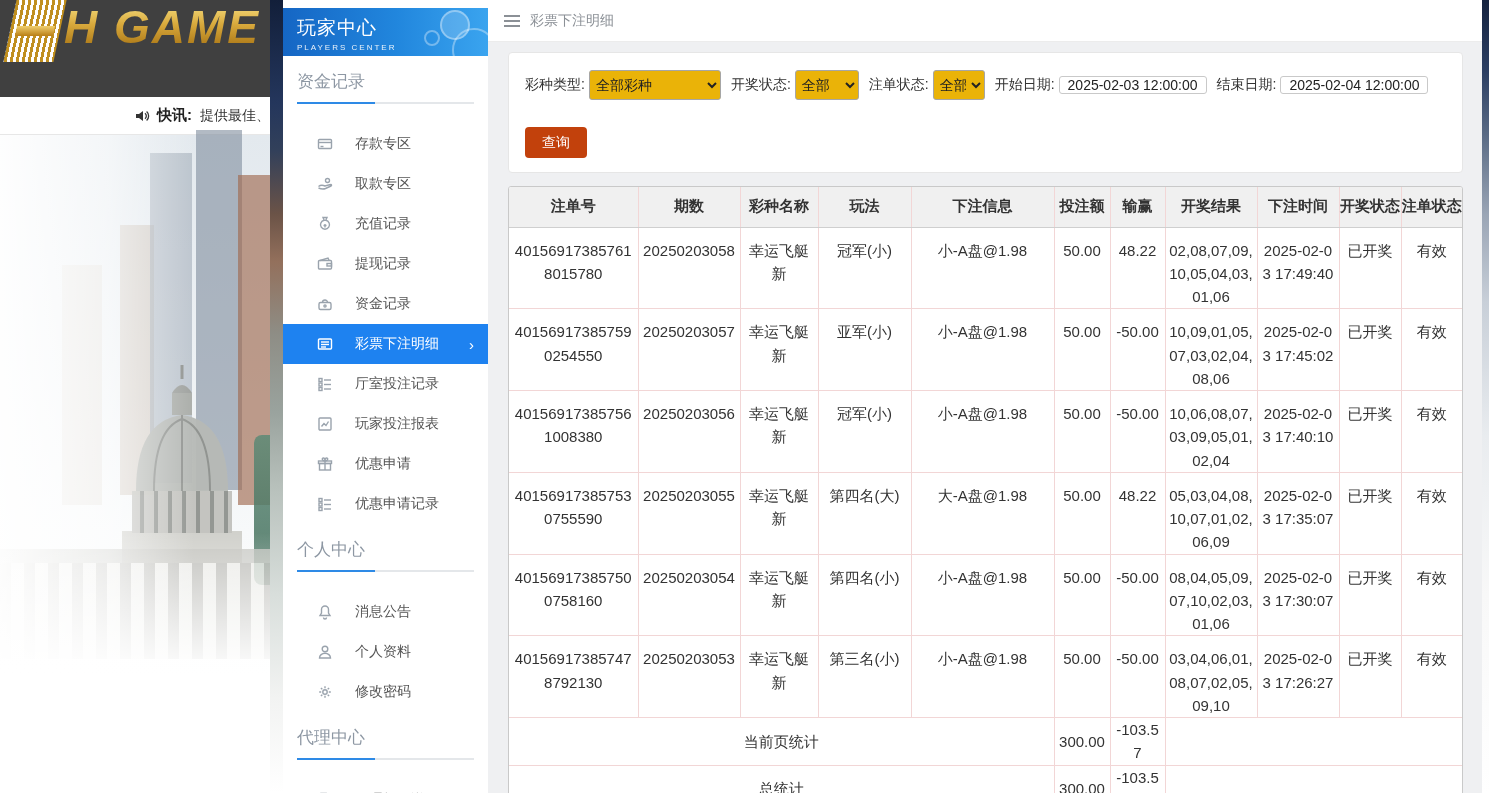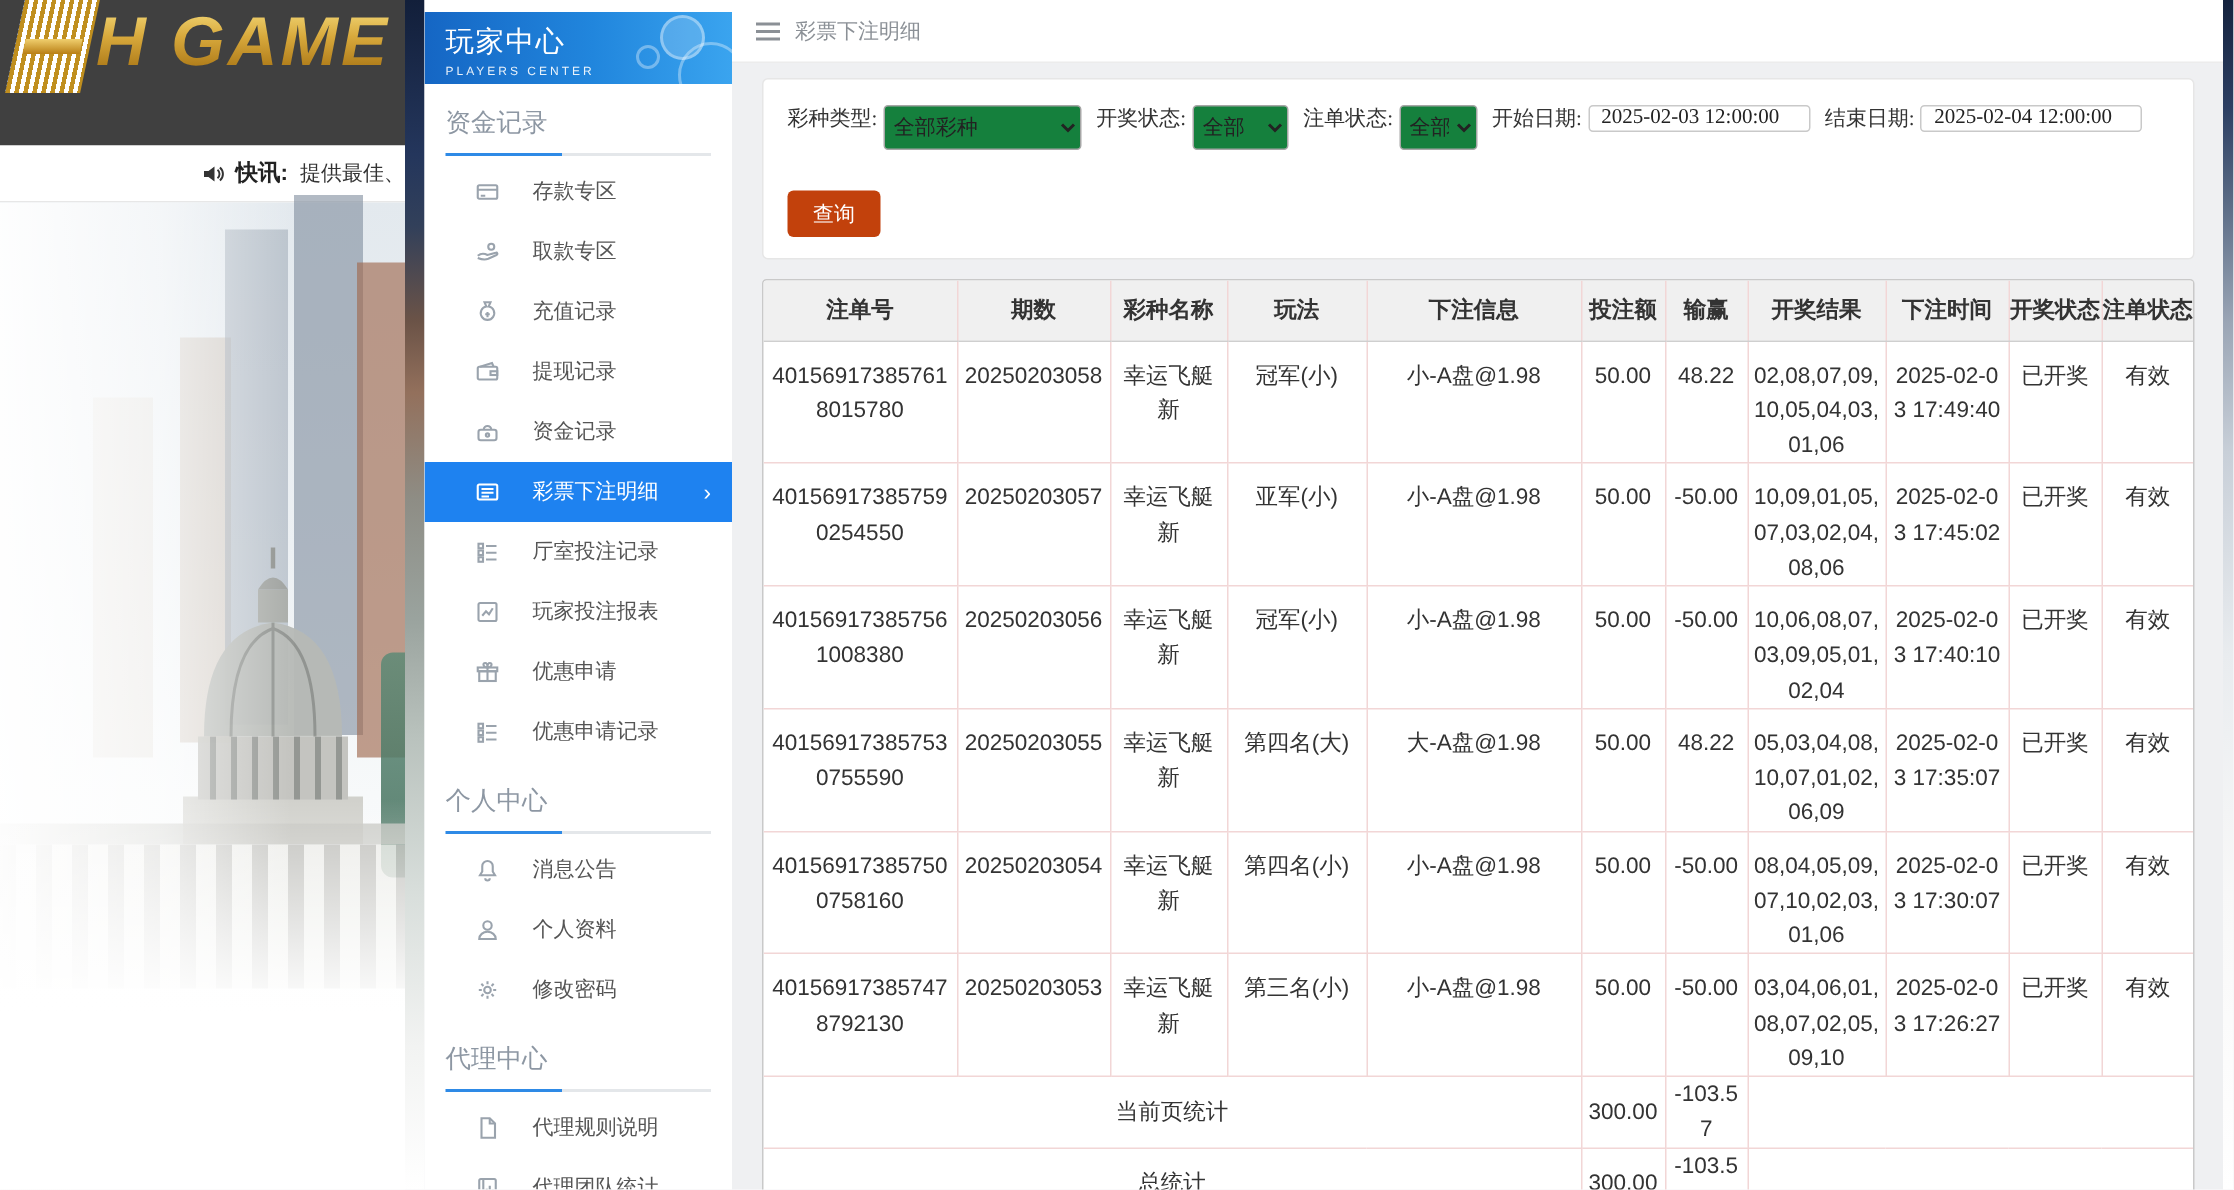--- a/index.html
+++ b/index.html
@@ -45,40 +45,40 @@
   .sidebar-header { margin-top:8px; height:48px; background:linear-gradient(90deg,#1566c4 0%,#2186dd 55%,#3aa4ef 100%); color:#fff; padding:7px 0 0 14px; position:relative; overflow:hidden; }
   .sidebar-header .t { font-size:19px; letter-spacing:1px; }
   .sidebar-header .s { font-size:8px; letter-spacing:2px; opacity:.9; margin-top:2px; }
   .deco1,.deco2,.deco3 { position:absolute; border:2px solid rgba(255,255,255,.35); border-radius:50%; }
   .deco1 { width:30px; height:30px; right:18px; top:2px; background:rgba(255,255,255,.18); }
   .deco2 { width:16px; height:16px; right:48px; top:22px; }
   .deco3 { width:44px; height:44px; right:-8px; top:20px; }
   .section-title { font-size:17px; color:#8d97a3; padding:14px 14px 0 14px; }
   .section-title::after { content:""; display:block; margin-top:9px; height:2px;
     background:linear-gradient(90deg,#2e8ae6 0 78px,#e4e7ea 78px); }
-  .menu { padding-top:4px; }
+  .menu { padding-top:20px; }
   .menu-item { height:40px; display:flex; align-items:center; padding-left:34px; color:#555; font-size:14px; cursor:pointer; position:relative; }
   .menu-item .mi-icon { width:16px; height:16px; margin-right:22px; color:#9aa3ad; flex:none; }
   .menu-item .mi-icon svg { display:block; stroke:currentColor; fill:none; stroke-width:1.4; }
   .menu-item.active { background:#1e82f0; color:#fff; }
   .menu-item.active .mi-icon { color:#fff; }
   .menu-item.active .chev { position:absolute; right:14px; font-size:15px; color:#fff; }
 
   
   .main { position:absolute; left:488px; top:0; width:994px; height:793px; background:#eff0f2; }
   .main-header { height:42px; background:#fff; border-bottom:1px solid #ececec; display:flex; align-items:center; padding-left:16px; }
   .hamburger-icon { width:16px; height:12px; position:relative; margin-right:10px; }
   .hamburger-icon i { position:absolute; left:0; width:16px; height:2px; background:#8b9096; }
   .hamburger-icon i:nth-child(1){top:0} .hamburger-icon i:nth-child(2){top:5px} .hamburger-icon i:nth-child(3){top:10px}
   .page-title { font-size:14px; color:#8b9096; }
 
   .filter-card { margin:10px 19px 0 20px; background:#fff; border:1px solid #e6e6e6; border-radius:4px; padding:17px 16px 14px 16px; }
-  .filter-row { display:flex; align-items:flex-start; flex-wrap:nowrap;font-family:Liberation Serif, serif; }
+  .filter-row { display:flex; align-items:center; flex-wrap:nowrap; }
   .f-label { font-size:14px; color:#333; margin-right:4px; white-space:nowrap; }
-  .filter-row select { height:30px; border:1px solid #a6a6a6; border-radius:3px; font-size:14px; color:#222; background:#15803d; margin-right:10px; padding:0 2px; font-family:inherit; }
+  .filter-row select { height:30px; border:1px solid #a6a6a6; border-radius:3px; font-size:14px; color:#222; background:#eab308; margin-right:10px; padding:0 2px; font-family:inherit; }
   .sel-lottery { width:132px; } .sel-draw { width:64px; } .sel-order { width:52px; }
   .filter-row input[type=text] { height:18px; border:1px solid #c9c9c9; border-radius:3px; font-size:14px; color:#222; padding:0 8px; width:148px; margin-right:10px; font-family:inherit; }
   .search-button { margin-top:27px; height:31px; padding:0 17px; background:#c2410c; color:#fff; font-size:14px; border:none; border-radius:4px; cursor:pointer; font-family:inherit; }
 
   .table-card { margin:13px 19px 0 20px; background:#fff; border:1px solid #c9c9c9; border-radius:3px; overflow:hidden; }
   table { border-collapse:collapse; width:100%; table-layout:fixed; }
   th,td { border:1px solid #f2d6d6; text-align:center; font-size:15px; color:#333; }
   th { height:40px; background:#f0f0f0; font-weight:bold; border-bottom-color:#cfcfcf; }
   tbody td { height:76px; vertical-align:top; padding:11px 3px 0 3px; line-height:1.55; word-break:break-all; }
   tr.summary-row td { height:38px; vertical-align:middle; padding:0 3px; }

